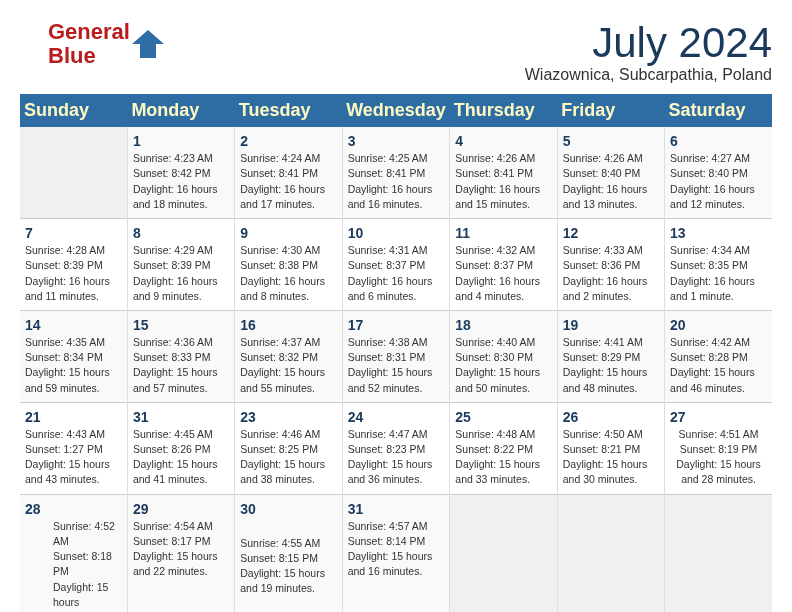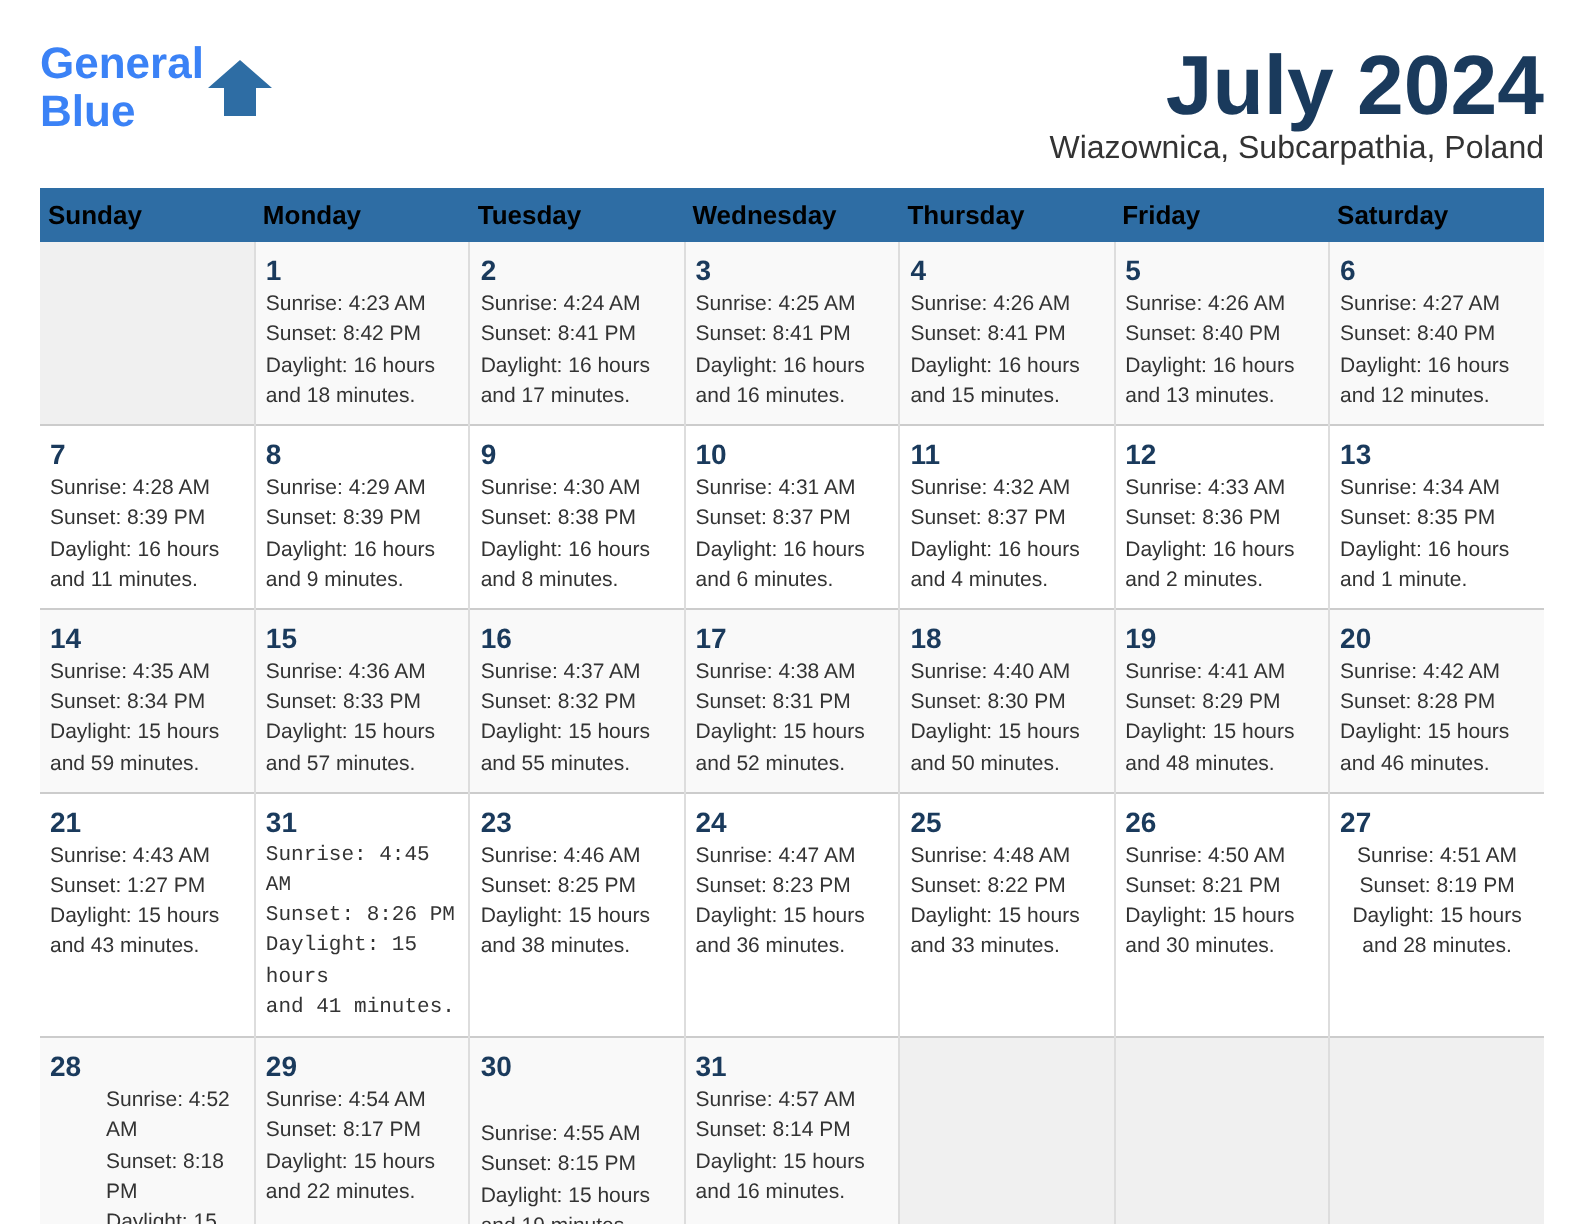--- a/index.html
+++ b/index.html
@@ -20,46 +20,47 @@
       display: flex;
       align-items: center;
     }
     .logo-text {
       font-size: 22px;
       font-weight: bold;
       color: #1a3a5c;
       line-height: 1.1;
     }
     .logo-text span {
-      color: #3b82f6;
+      color: #b91c1c;
+      margin-left: 28px;
     }
     .title-section {
       text-align: right;
     }
     .month-title {
       font-size: 42px;
-      font-weight: bold;
+      font-weight: normal;
       color: #1a3a5c;
       line-height: 1.1;
     }
     .location {
       font-size: 16px;
       color: #333;
     }
     table {
       width: 100%;
       border-collapse: collapse;
       font-size: 11px;
     }
     thead th {
       background-color: #2e6da4;
-      color: #000000;
+      color: #fef9c3;
       padding: 6px 4px;
       text-align: left;
-      font-size: 13px;
+      font-size: 18px;
       font-weight: bold;
     }
     tbody tr {
       border-bottom: 1px solid #ccc;
     }
     tbody tr:nth-child(odd) {
       background-color: #f9f9f9;
     }
     tbody tr:nth-child(even) {
       background-color: #fff;
@@ -275,21 +276,21 @@
       <tr>
         <td>
           <span class="day-num">21</span>
           <div class="day-info" style="white-space: pre-line;">Sunrise: 4:43 AM
 Sunset: 1:27 PM
 Daylight: 15 hours
 and 43 minutes.</div>
         </td>
         <td>
           <span class="day-num">31</span>
-          <div class="day-info" style="white-space: pre-line; font-family: Liberation Mono, monospace;">Sunrise: 4:45 AM
+          <div class="day-info" style="white-space: pre-line;">Sunrise: 4:45 AM
 Sunset: 8:26 PM
 Daylight: 15 hours
 and 41 minutes.</div>
         </td>
         <td>
           <span class="day-num">23</span>
           <div class="day-info" style="white-space: pre-line;">Sunrise: 4:46 AM
 Sunset: 8:25 PM
 Daylight: 15 hours
 and 38 minutes.</div>

